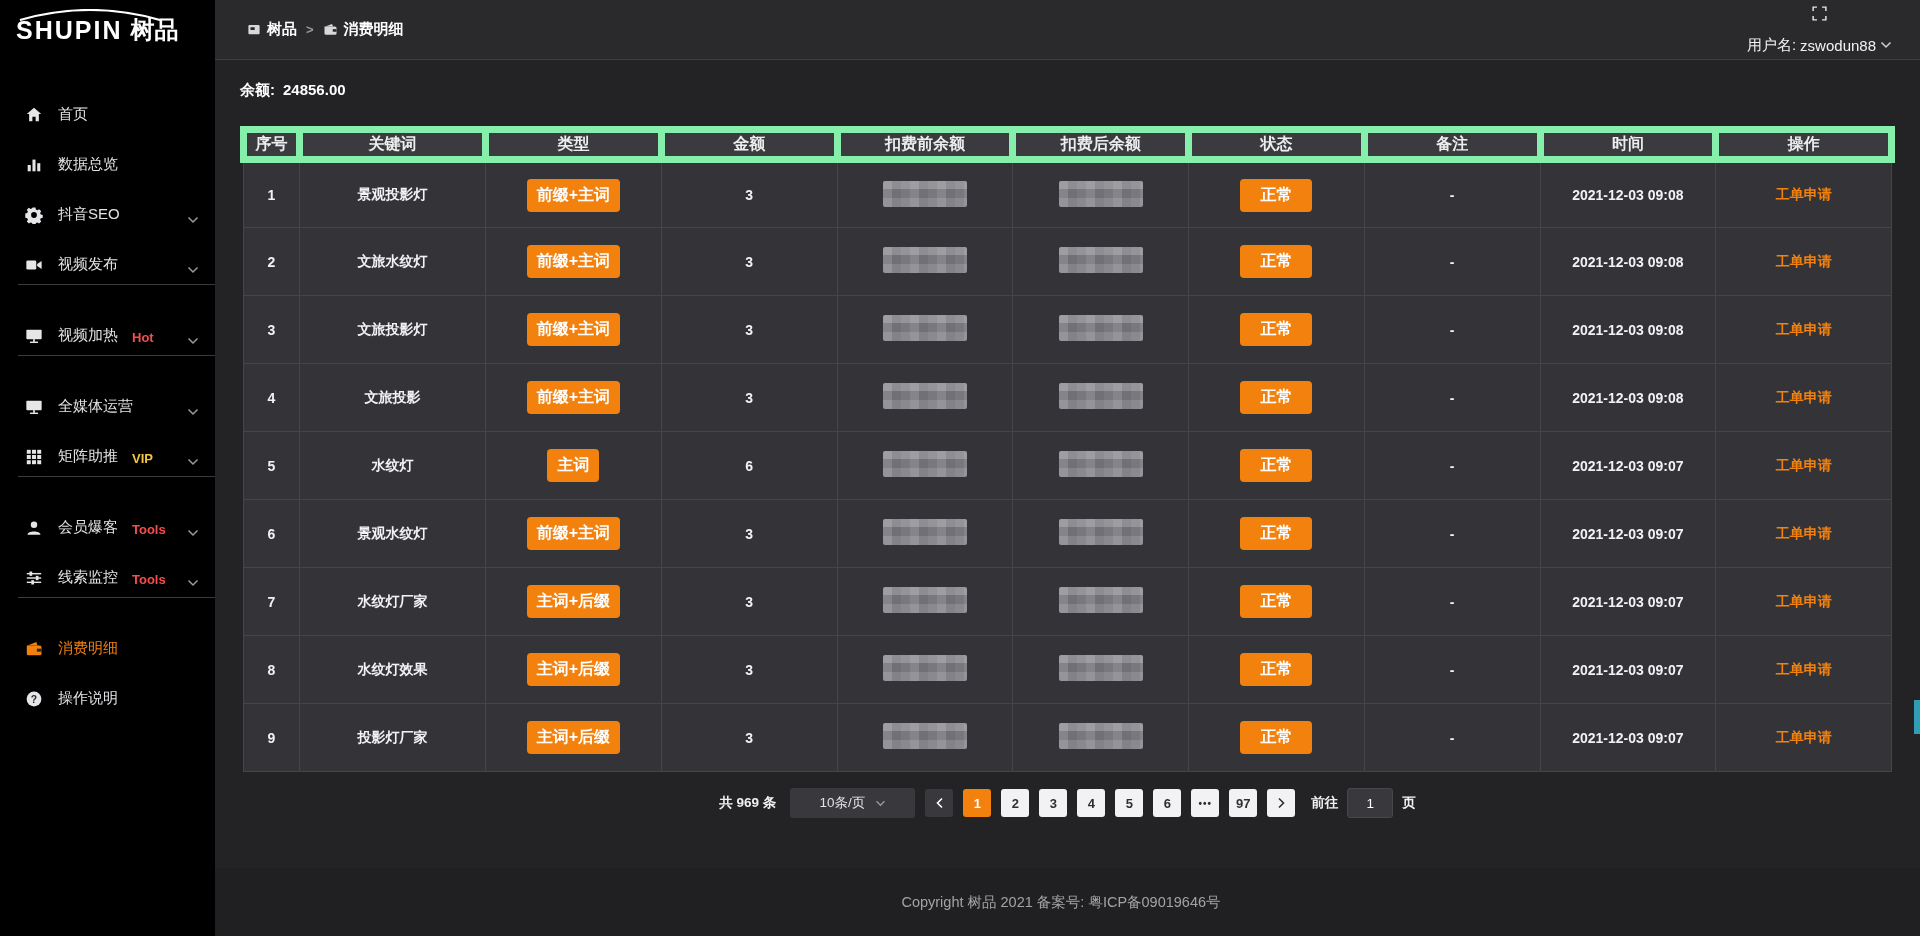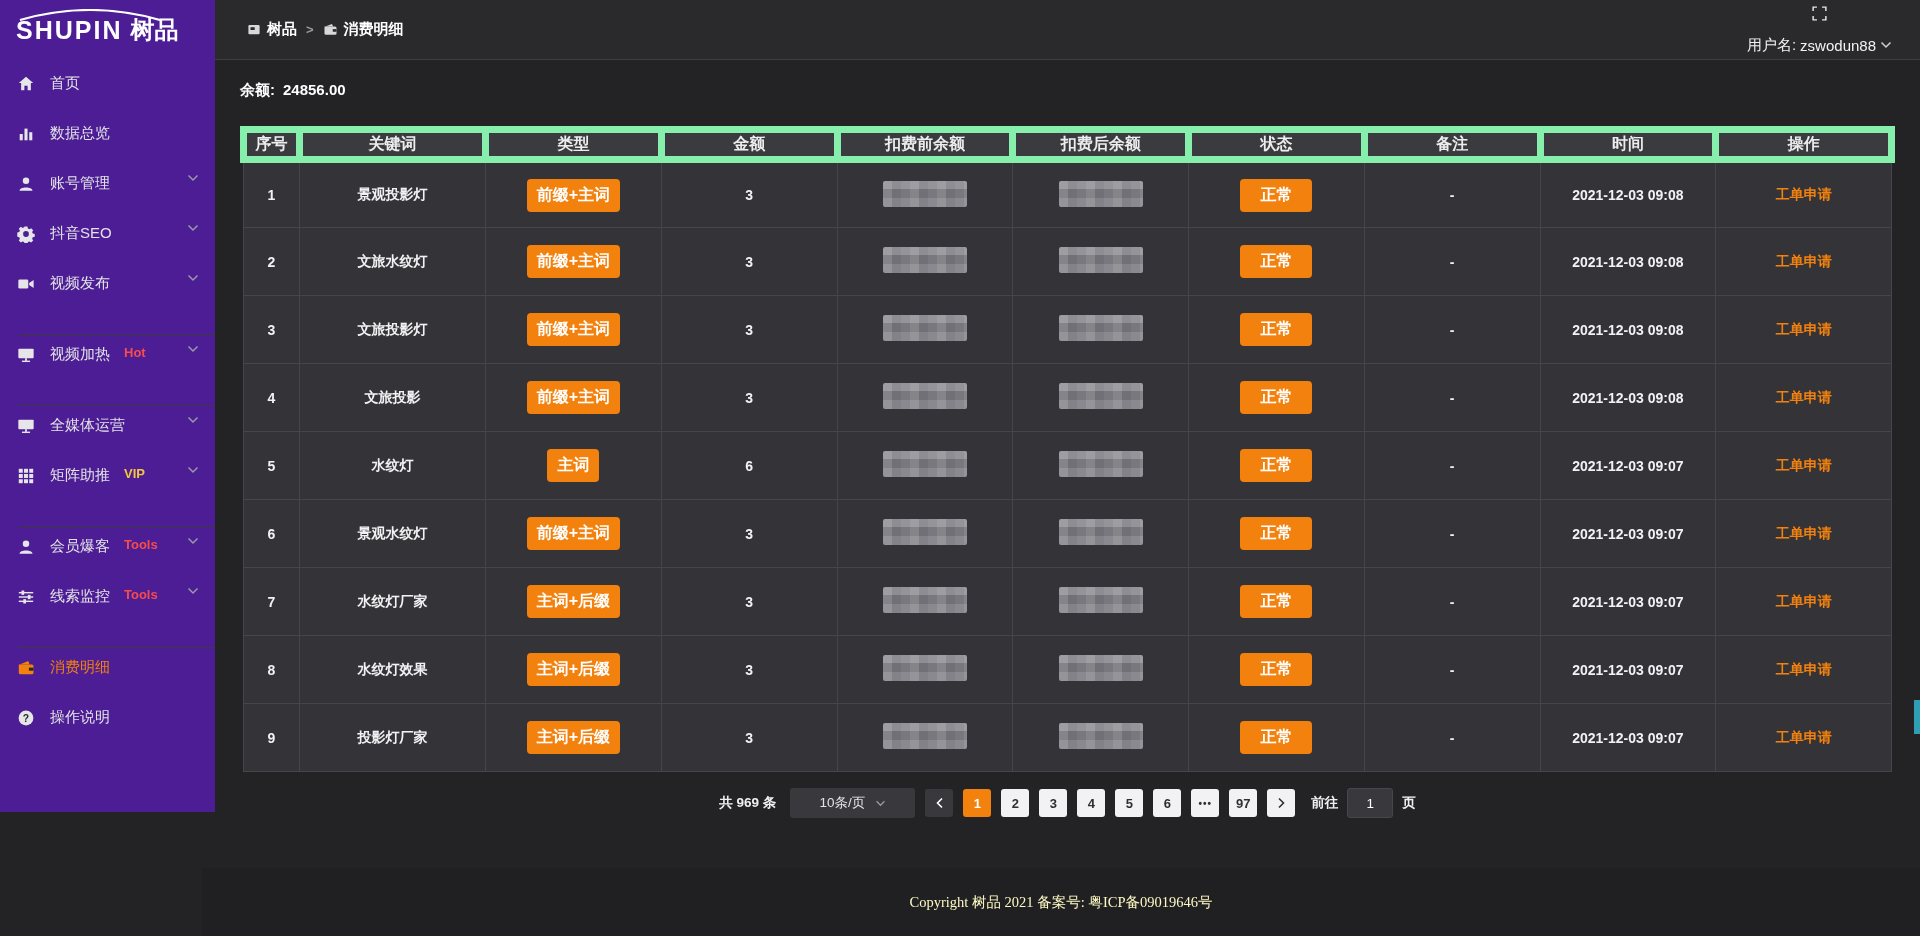--- a/index.html
+++ b/index.html
@@ -1,29 +1,29 @@
 <!DOCTYPE html>
 <html><head>
 <meta charset="utf-8">
 <style>
   * { margin:0; padding:0; box-sizing:border-box; }
   html,body { width:1920px; height:936px; overflow:hidden;
     font-family:"Liberation Sans","DejaVu Sans",sans-serif;
     background:#232326; color:#e8e8ea; }
 
   
-  .sidebar { position:absolute; left:0; top:0; width:215px; height:812px;
-    background:#4c1d95; z-index:3; }
+  .sidebar { position:absolute; left:0; top:0; width:215px; height:936px;
+    background:#000000; z-index:3; }
   .logo { height:60px; display:flex; align-items:center; padding-left:16px; }
   .logo-en { position:relative; font-weight:800; font-size:25px; letter-spacing:2px;
     color:#fff; line-height:1; }
   .logo-en svg { position:absolute; top:-9px; left:0; }
   .logo-cn { font-weight:800; font-size:24px; color:#fff; margin-left:8px; }
   .menu { padding-top:14px; }
-  .side-item { height:50px; display:flex; align-items:flex-start; padding:0 16px 0 16px;
+  .side-item { height:50px; display:flex; align-items:flex-end; padding:0 16px 0 24px;
     font-size:15px; color:#e3e3e6; cursor:pointer; }
   .side-item .ic { width:19px; height:19px; margin-right:15px; display:inline-flex;
     align-items:center; justify-content:center; color:#e6e6e9; }
   .side-item .ic svg { display:block; }
   .side-item .lbl { flex:0 0 auto; }
   .side-item .side-badge { font-weight:bold; font-size:13px; margin-left:14px; }
   .side-item .chev { margin-left:auto; color:#9a9a9e; display:flex; }
   .side-item.active { color:#f2810e; }
   .side-item.active .ic { color:#f2810e; }
   .side-divider { height:1px; background:#3b3b3f; margin:10px 0 10px 18px; }
@@ -72,21 +72,21 @@
   .pg-btn.prev { background:#39393d; color:#ffffff; }
   .pg-btn.active { background:#f2810e; color:#fff; }
   .pg-btn.dots { font-size:10px; letter-spacing:1px; }
   .pg-goto { display:flex; align-items:center; gap:9px; margin-left:6px; font-weight:bold; }
   .pg-input { width:46px; height:30px; background:#39393d; border:1px solid #46464b;
     border-radius:3px; color:#fff; text-align:center; font-size:13.5px;
     font-family:inherit; outline:none; }
 
   
   .footer { position:absolute; left:202px; right:0; bottom:0; height:68px; background:#202023;
-    display:flex; align-items:center; justify-content:center; font-size:14.5px; color:#fef9c3;font-family:Liberation Serif, serif; }
+    display:flex; align-items:center; justify-content:center; font-size:14.5px; color:#a3a3a3; }
 
   .floating-handle { position:absolute; right:0; top:700px; width:6px; height:34px;
     background:#2f9db4; z-index:5; cursor:pointer; }
 </style>
 </head>
 <body>
 
 <div class="sidebar">
   <div class="logo">
     <span class="logo-en">
@@ -108,34 +108,20 @@
       </div>
       <div class="side-item">
         <span class="ic">
           <svg width="18" height="18" viewBox="0 0 20 20" fill="currentColor">
             <rect x="3" y="10" width="3.4" height="7"></rect>
             <rect x="8.3" y="4" width="3.4" height="13"></rect>
             <rect x="13.6" y="8" width="3.4" height="9"></rect>
           </svg>
         </span>
         <span class="lbl">数据总览</span>
-      </div>
-      <div class="side-item">
-        <span class="ic">
-          <svg width="18" height="18" viewBox="0 0 20 20" fill="currentColor">
-            <circle cx="10" cy="6.3" r="3.6"></circle>
-            <path d="M2.8 17.5 C2.8 12.6 17.2 12.6 17.2 17.5 Z"></path>
-          </svg>
-        </span>
-        <span class="lbl">账号管理</span>
-        <span class="chev">
-          <svg width="12" height="8" viewBox="0 0 12 8" fill="none" stroke="#9a9a9e" stroke-width="1.5">
-            <path d="M1.5 1.5 L6 6 L10.5 1.5"></path>
-          </svg>
-        </span>
       </div>
       <div class="side-item">
         <span class="ic">
           <svg width="18" height="18" viewBox="0 0 20 20" fill="currentColor" fill-rule="evenodd">
             <path d="M8.4 1.8 h3.2 l.5 2.2 1.7.7 1.9-1.2 2.3 2.3-1.2 1.9.7 1.7 2.2.5 v3.2 l-2.2.5-.7 1.7 1.2 1.9-2.3 2.3-1.9-1.2-1.7.7-.5 2.2 H8.4 l-.5-2.2-1.7-.7-1.9 1.2-2.3-2.3 1.2-1.9-.7-1.7-2.2-.5 V8.4 l2.2-.5.7-1.7-1.2-1.9 2.3-2.3 1.9 1.2 1.7-.7 Z M10 13.2 a3.2 3.2 0 1 0 0-6.4 a3.2 3.2 0 0 0 0 6.4 Z"></path>
           </svg>
         </span>
         <span class="lbl">抖音SEO</span>
         <span class="chev">
           <svg width="12" height="8" viewBox="0 0 12 8" fill="none" stroke="#9a9a9e" stroke-width="1.5">

